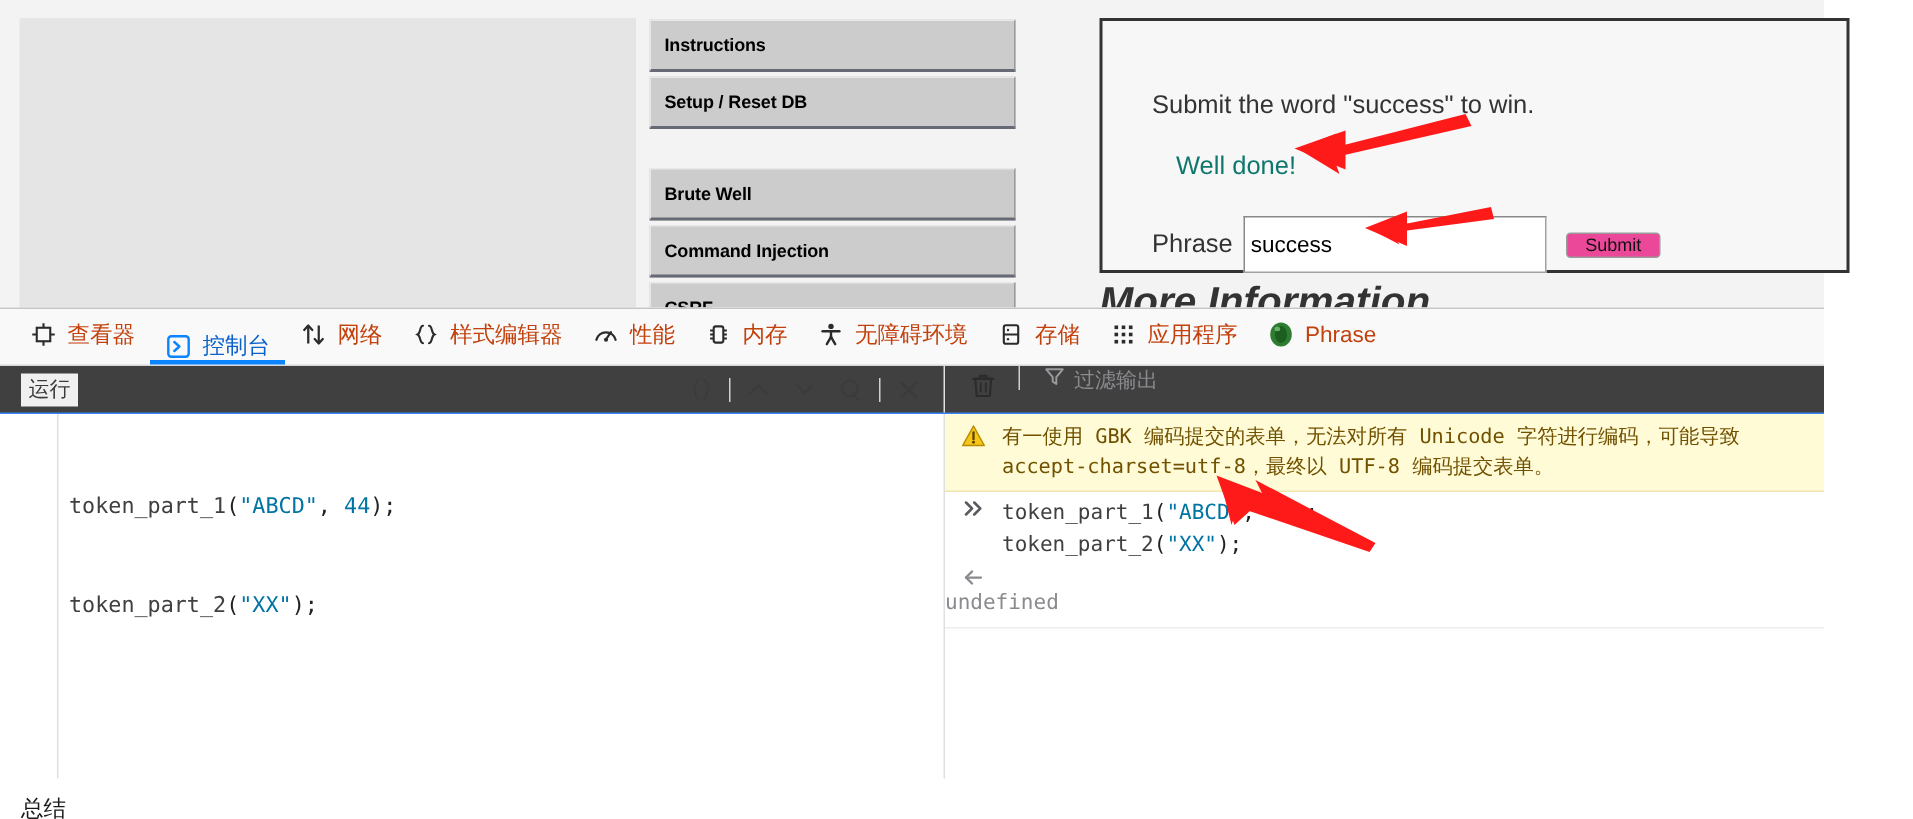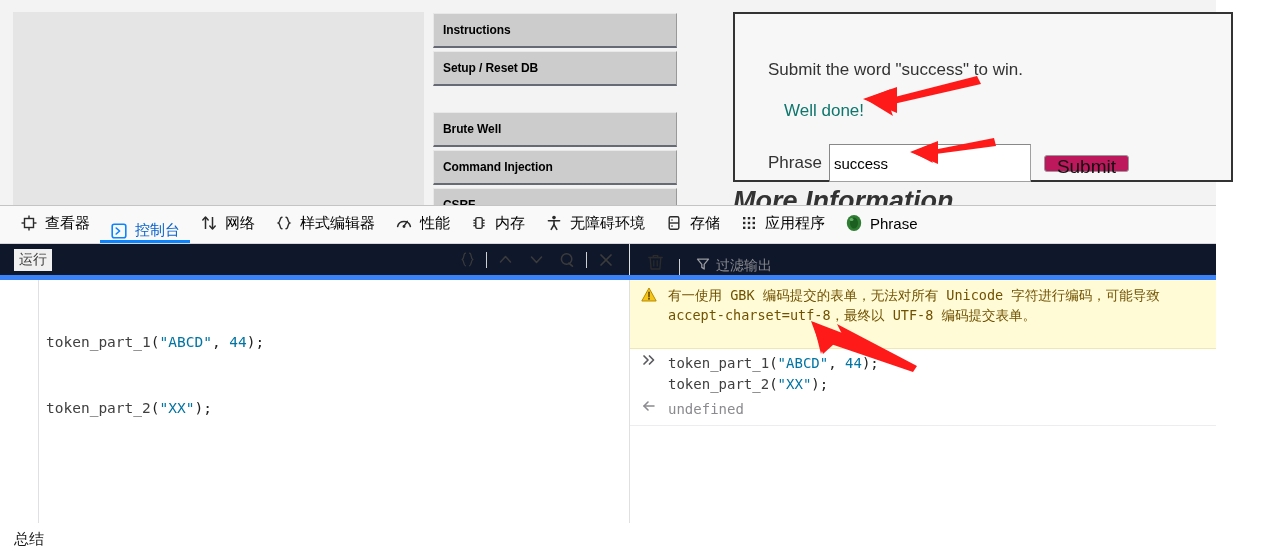--- a/index.html
+++ b/index.html
@@ -110,23 +110,23 @@
     border-left-color: #888;
     background: #ffffff;
     outline: none;
   }
   .submit-btn {
     margin-left: 13px;
     box-sizing: border-box;
     height: 17px;
     padding: 0 12px;
     font-family: "Liberation Sans", sans-serif;
-    font-size: 19px;
+    font-size: 12px;
     color: #111;
-    background: #be185d;
+    background: #ec4899;
     border: 1px solid #9a9a9a;
     border-radius: 3px;
   }
   #more-info-heading {
     position: absolute;
     left: 733px;
     top: 186px;
     font-size: 27px;
     font-weight: bold;
     color: #333333;
@@ -155,21 +155,21 @@
     display: flex;
     align-items: stretch;
     padding-left: 10px;
   }
   .dt-tab {
     display: flex;
     align-items: center;
     gap: 7px;
     padding: 0 10px;
     font-size: 15px;
-    color: #000000;
+    color: #c2410c;
     white-space: nowrap;
     position: relative;
     border-bottom: 3px solid transparent;
   }
   .dt-tab.active {
     color: #0a62ca;
     border-bottom-color: #0a84ff;
     align-items: flex-end;
   }
   .dt-tab .ticon {
@@ -177,22 +177,22 @@
     align-items: center;
     justify-content: center;
     width: 18px;
     height: 18px;
     flex: none;
   }
 
   .dt-toolbar {
     position: relative;
     height: 31px;
-    background: #0f172a;
-    border-bottom: 5px solid #3b82f6;
+    background: #404040;
+    border-bottom: 1px solid #3b82f6;
     display: flex;
   }
   .dt-toolbar-left {
     width: 630px;
     box-sizing: border-box;
     display: flex;
     align-items: center;
     border-right: 1px solid #e0e0e2;
     position: relative;
   }
@@ -215,21 +215,21 @@
     width: 31px; height: 26px;
     display: flex; align-items: center; justify-content: center;
     color: #3b3b3b;
   }
   .tb-sep {
     width: 1px; height: 16px; background: #d0d0d2; margin: 0 3px;
   }
   .dt-toolbar-right {
     flex: 1;
     display: flex;
-    align-items: flex-end;
+    align-items: flex-start;
     padding-left: 10px;
     gap: 5px;
   }
   .filter-box {
     display: flex;
     align-items: center;
     gap: 6px;
     margin-left: 8px;
   }
   .filter-ph { font-size: 14px; color: #8a8a8f; }
@@ -269,21 +269,21 @@
   .output-pane {
     flex: 1;
     position: relative;
     background: #ffffff;
     overflow: hidden;
   }
   .msg-warn {
     display: flex;
     background: #fffbd6;
     border-bottom: 1px solid #f0e6b0;
-    padding: 5px 0 23px 0;
+    padding: 5px 0 6px 0;
   }
   .msg-warn .gutter-ico {
     width: 38px;
     flex: none;
     display: flex;
     justify-content: center;
     padding-top: 2px;
   }
   .msg-warn .wtext {
     font-family: "DejaVu Sans Mono", "Liberation Mono", monospace;
@@ -307,20 +307,21 @@
   .msg-code {
     font-family: "DejaVu Sans Mono", "Liberation Mono", monospace;
     font-size: 14px;
     line-height: 21px;
     white-space: pre;
   }
   .msg-result {
     display: flex;
     padding: 2px 0 6px 0;
     border-bottom: 1px solid #ededef;
+    flex-direction: column;
   }
   .msg-result .gutter-ico {
     width: 38px; flex: none;
     display: flex; justify-content: center;
     color: #8a8a8f;
     font-size: 16px;
     line-height: 20px;
   }
   .msg-result .rtext {
     font-family: "DejaVu Sans Mono", "Liberation Mono", monospace;

